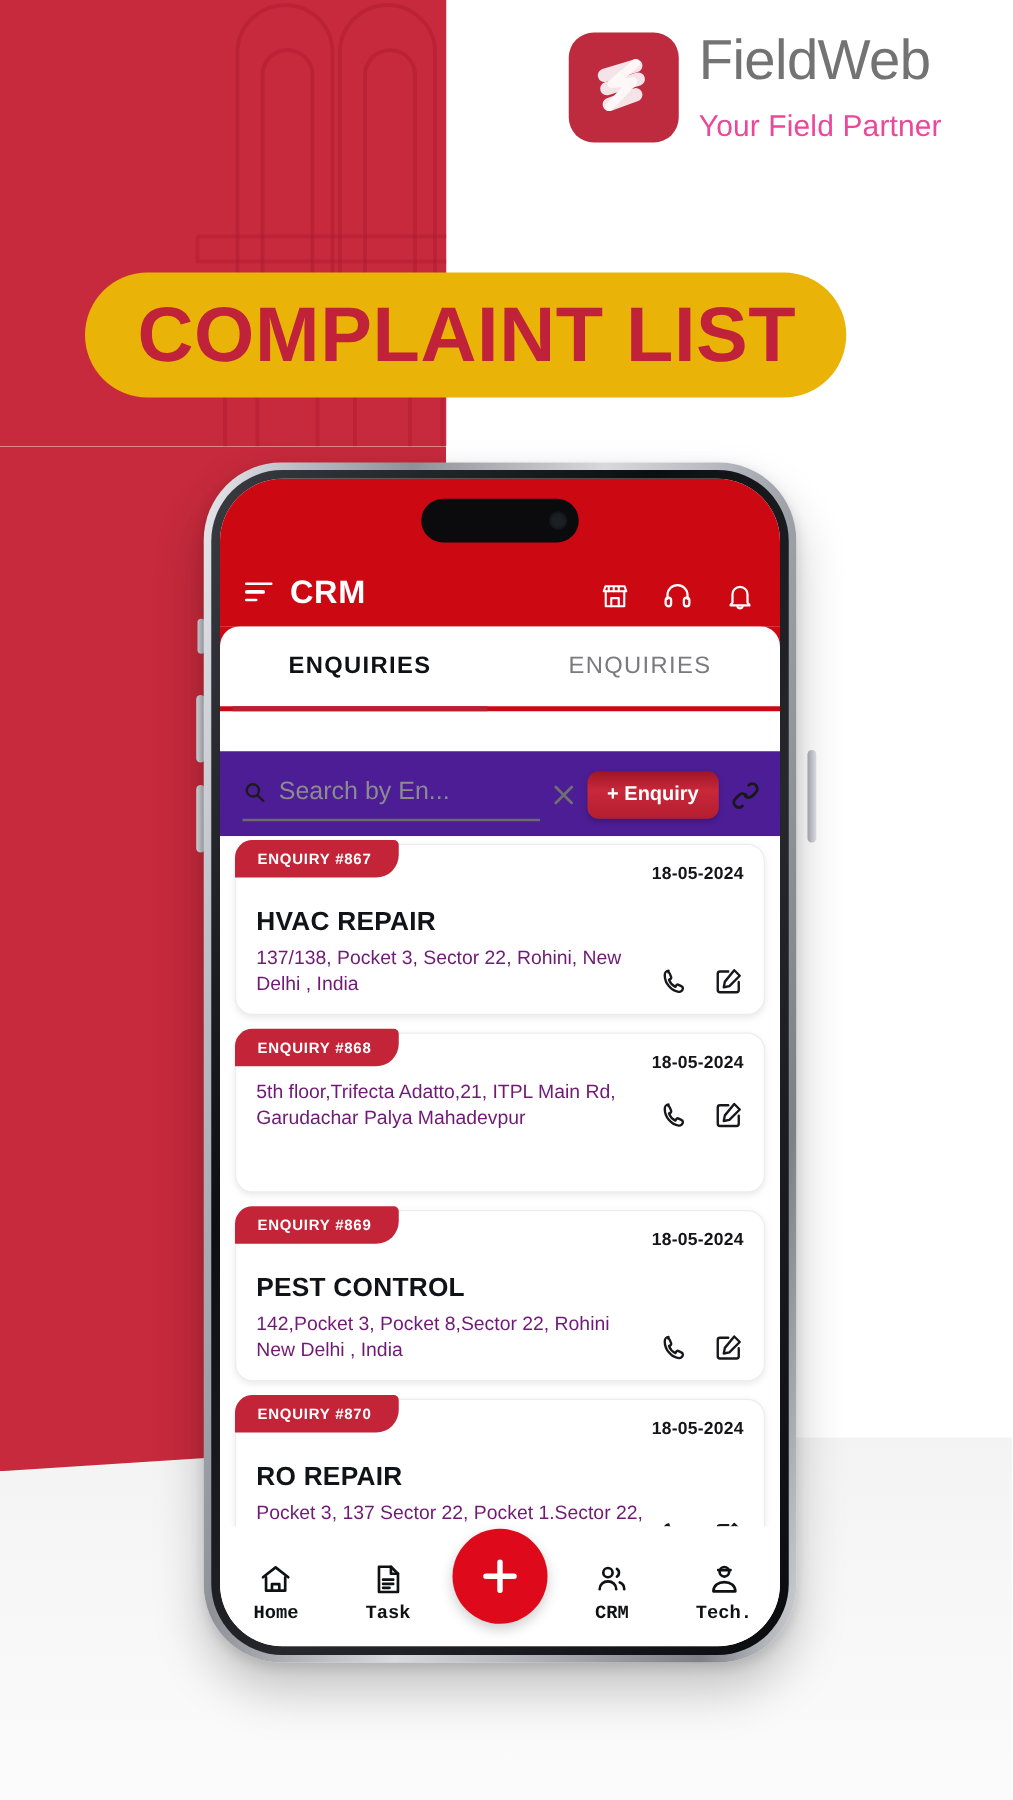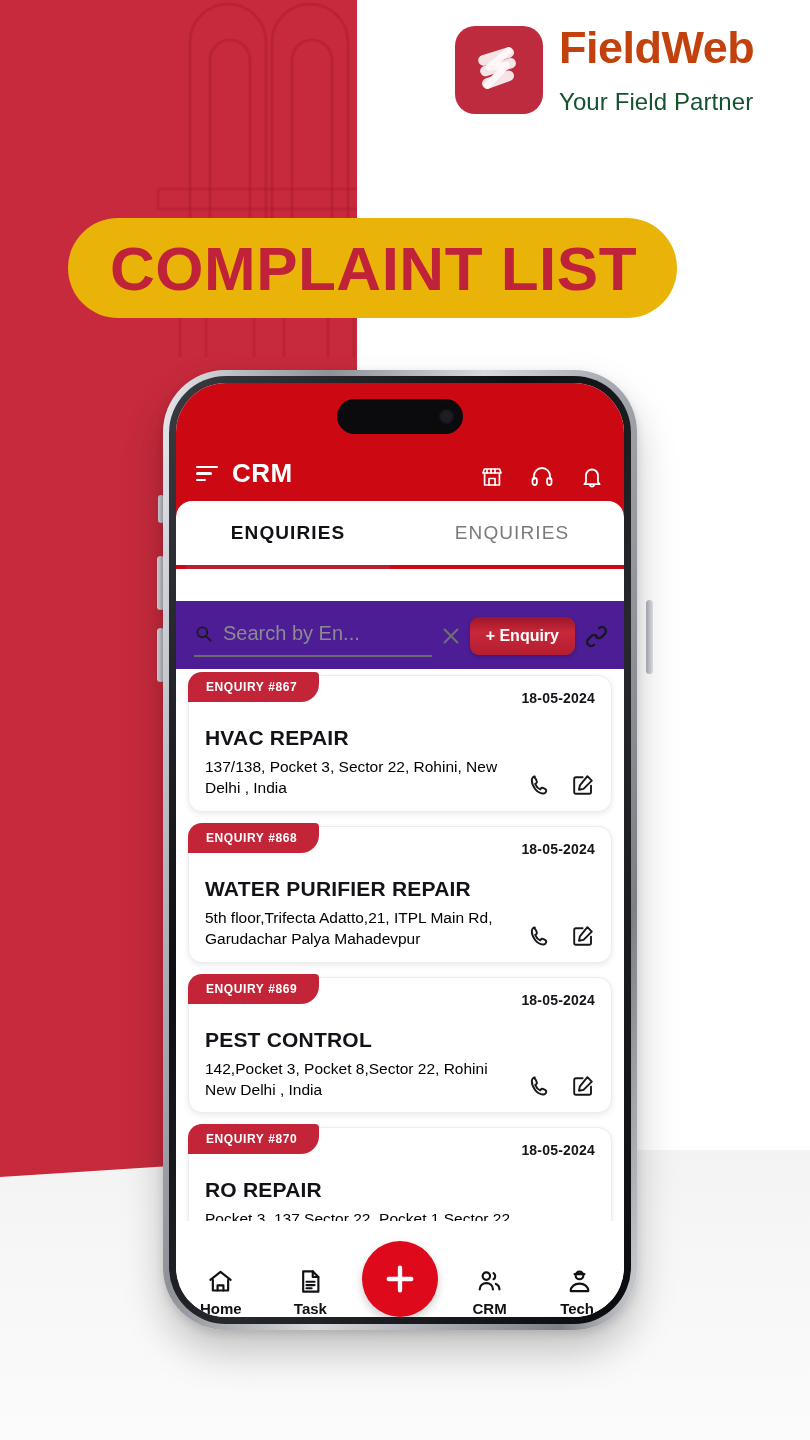--- a/index.html
+++ b/index.html
@@ -103,28 +103,28 @@
     border-radius: 20px;
     background: #BE2B3E;
     display: flex;
     align-items: center;
     justify-content: center;
   }
   .brand-mark svg { width: 58px; height: 58px; display:block; }
   .brand-text { display: flex; flex-direction: column; line-height: 1; }
   .brand-name {
     font-size: 45px;
-    font-weight: 700;
-    color: #c2410c;
+    font-weight: 400;
+    color: #737373;
     letter-spacing: -0.5px;
   }
   .brand-tag {
     font-size: 24px;
     font-weight: 400;
-    color: #14532d;
+    color: #ec4899;
     margin-top: 20px;
     letter-spacing: 0.1px;
   }
 
   
   .headline-banner {
     position: absolute;
     left: 68px;
     top: 218px;
     height: 100px;
@@ -423,42 +423,43 @@
   .card-body {
     display: flex;
     align-items: flex-end;
     gap: 10px;
     margin-top: 6px;
   }
   .card-addr {
     flex: 1;
     font-size: 15.5px;
     line-height: 1.38;
-    color: #000000;
+    color: #701a75;
     min-width: 0;
   }
   .card-actions {
     display: flex;
     align-items: center;
     gap: 20px;
     padding-bottom: 2px;
     flex: 0 0 auto;
   }
   .act-ico { width: 24px; height: 24px; cursor: pointer; }
   .act-ico svg { width:100%; height:100%; display:block; }
 
   
   .bottom-nav {
     position: absolute;
     left: 0; right: 0; bottom: 0;
     height: 96px;
     background: #fff;
     display: flex;
-    align-items: flex-end;
+    align-items: center;
     padding-top: 10px;
+    font-family: Liberation Mono, monospace;
   }
   .nav-item {
     flex: 1;
     display: flex;
     flex-direction: column;
     align-items: center;
     gap: 5px;
     cursor: pointer;
   }
   .nav-item .nav-ico { width: 27px; height: 27px; }
@@ -652,21 +653,20 @@
                 </span>
               </div>
             </div>
           </div>
 
           <div class="card">
             <div class="badge">ENQUIRY #868</div>
             <div class="card-top">
               <span class="card-date">18-05-2024</span>
             </div>
-            <div class="card-title">WATER PURIFIER REPAIR</div>
             <div class="card-body">
               <div class="card-addr">5th floor,Trifecta Adatto,21, ITPL Main Rd, Garudachar Palya Mahadevpur</div>
               <div class="card-actions">
                 <span class="act-ico">
                   <svg viewBox="0 0 24 24" fill="none" stroke="#18181c" stroke-width="1.9" stroke-linecap="round" stroke-linejoin="round">
                     <path d="M7.8 3.5 c-1.6 0 -3 1.6 -3 3.6 c0 6.6 5.5 12.9 11.1 13.4 c1.9 0.2 3.4 -1.3 3.4 -2.9 c0 -0.8 -0.5 -1.3 -1.3 -1.7 l-2.1 -1 c-0.8 -0.4 -1.6 -0.1 -2 0.6 l-0.6 1 c-2.3 -1.1 -4.2 -3.2 -5.1 -5.6 l1 -0.6 c0.7 -0.4 0.9 -1.2 0.6 -2 l-0.9 -2.2 c-0.3 -0.7 -0.6 -1.2 -1.1 -1.2 Z"></path>
                   </svg>
                 </span>
                 <span class="act-ico">
                   <svg viewBox="0 0 24 24" fill="none" stroke="#18181c" stroke-width="1.9" stroke-linecap="round" stroke-linejoin="round">

